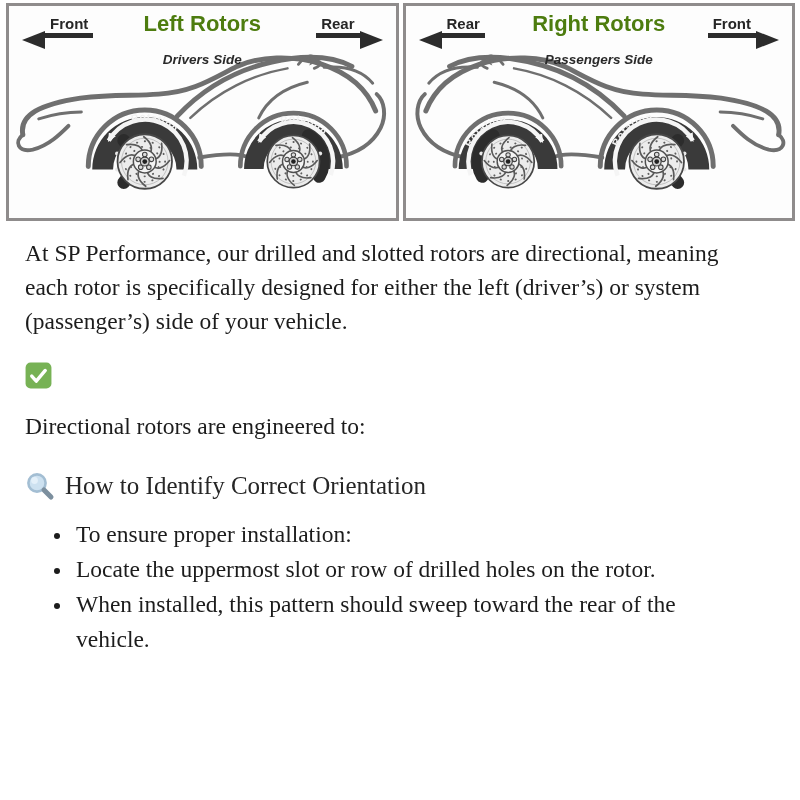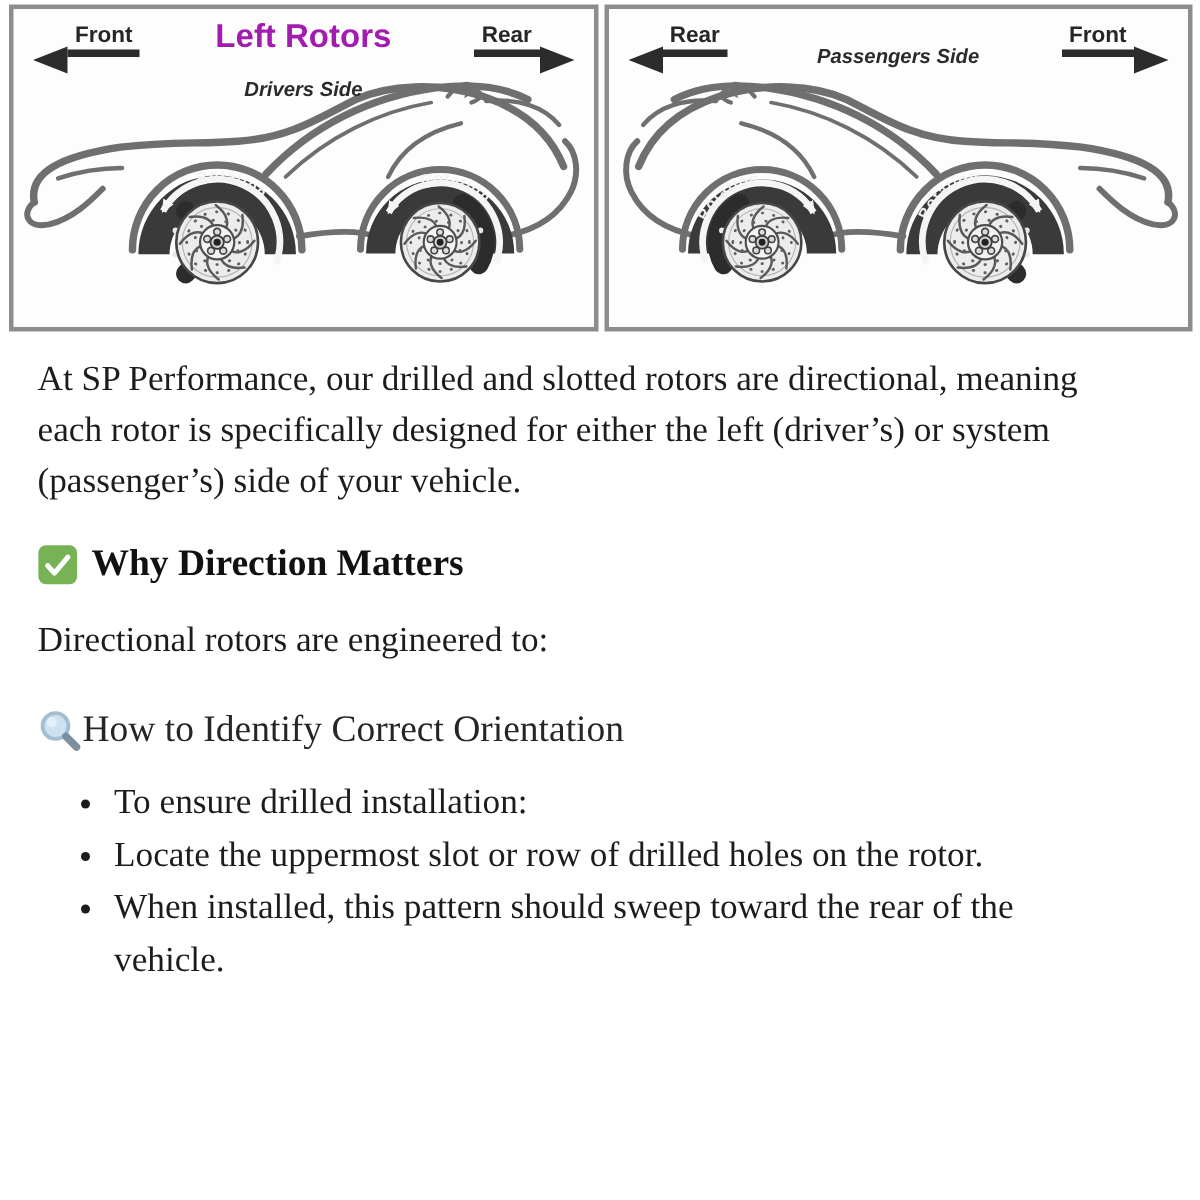--- a/index.html
+++ b/index.html
@@ -10,21 +10,21 @@
 
   
   .panels { display:flex; gap:4px; padding:3px 5px 0 6px; height:221px; }
   .panel {
     position:relative; flex:1; height:218px; border:3px solid #8f8c8c;
     background:#fdfdfd; overflow:hidden;
   }
   .panel-head { text-align:center; padding-top:7px; position:relative; z-index:3; }
   .panel-title {
     font-family:"Liberation Sans", sans-serif; font-weight:bold;
-    font-size:22px; color:#a21caf; letter-spacing:0px; line-height:22px;
+    font-size:22px; color:#4d7c0f; letter-spacing:0px; line-height:22px;
   }
   .panel-sub {
     font-family:"Liberation Sans", sans-serif; font-weight:bold; font-style:italic;
     font-size:13.5px; color:#2a2a2a; margin-top:17px;
   }
   .dir {
     position:absolute; top:9px; z-index:3;
     font-family:"Liberation Sans", sans-serif; font-weight:bold; font-size:15px; color:#262626;
   }
   .dir .txt { display:inline-block; border-bottom:5px solid #2c2c2c; padding:0 5px 1px; }
@@ -44,21 +44,21 @@
 
   
   .content { padding-left:25px; padding-right:24px; }
   .intro { margin-top:15px; font-size:23.5px; line-height:34px; max-width:716px; }
   .h-bold {
     margin-top:24px; font-size:25px; font-weight:bold; color:#111;
     display:flex; align-items:center; gap:9px;
   }
   .h-reg {
     margin-top:29px; font-size:25px; font-weight:normal; color:#262626;
-    display:flex; align-items:center; 
+    display:flex; align-items:center; gap:10px;
   }
   .lead { margin-top:21px; font-size:23.5px; line-height:32px; }
   ul.blist { margin-top:11px; padding-left:48px; list-style:disc; max-width:700px; }
   ul.blist li { font-size:23.5px; line-height:35px; padding-left:3px; max-width:660px; }
   ul.blist li::marker { color:#1c1c1c; font-size:21px; }
   .emoji-box { flex:0 0 auto; display:inline-flex; }
 
   .hidden-defs { position:absolute; width:0; height:0; overflow:hidden; }
 </style>
 </head>
@@ -166,20 +166,21 @@
   </div>
 
   <div class="panel">
     <div class="dir dir-left">
       <span class="txt">Rear</span>
     </div>
     <div class="dir dir-right">
       <span class="txt">Front</span>
     </div>
     <div class="panel-head">
+      <div class="panel-title">Right Rotors</div>
       <div class="panel-sub">Passengers Side</div>
     </div>
     <svg class="car-svg" viewBox="0 0 390 212" preserveAspectRatio="xMidYMax meet">
       <use href="#car" transform="translate(390,0) scale(-1,1)"></use>
       <text font-family="Liberation Sans, sans-serif" font-size="10" font-weight="bold" fill="#f2f2f2" letter-spacing="0.8">
         <textPath href="#tp-r-front" startOffset="24%">Rotation</textPath>
       </text>
       <text font-family="Liberation Sans, sans-serif" font-size="10" font-weight="bold" fill="#f2f2f2" letter-spacing="0.8">
         <textPath href="#tp-r-rear" startOffset="24%">Rotation</textPath>
       </text>
@@ -191,36 +192,35 @@
 
   <p class="intro">At SP Performance, our drilled and slotted rotors are directional, meaning each rotor is specifically designed for either the left (driver’s) or system (passenger’s) side of your vehicle.</p>
 
   <h2 class="h-bold">
     <span class="emoji-box">
       <svg width="27" height="27" viewBox="0 0 24 24">
         <rect x="0.5" y="0.5" width="23" height="23" rx="4.5" fill="#77b255"></rect>
         <path d="M6 12.5 L10 17 L18 7.5" fill="none" stroke="#ffffff" stroke-width="3" stroke-linecap="round" stroke-linejoin="round"></path>
       </svg>
     </span>
-    <span>Why Direction Matters</span>
   </h2>
 
   <p class="lead">Directional rotors are engineered to:</p>
 
 
   <h2 class="h-reg">
     <span class="emoji-box">
       <svg width="30" height="30" viewBox="0 0 30 30">
         <circle cx="12" cy="12" r="8.6" fill="#cde1f0" stroke="#a3bed3" stroke-width="2.6"></circle>
         <circle cx="9.5" cy="9.5" r="3.4" fill="#e4f0f9" stroke="none"></circle>
         <line x1="19" y1="19" x2="26" y2="26" stroke="#7c8f9e" stroke-width="5" stroke-linecap="round"></line>
       </svg>
     </span>
     <span>How to Identify Correct Orientation</span>
   </h2>
 
   <ul class="blist" style="margin-top:16px;">
-    <li>To ensure drilled installation:</li>
+    <li>To ensure proper installation:</li>
     <li>Locate the uppermost slot or row of drilled holes on the rotor.</li>
     <li>When installed, this pattern should sweep toward the rear of the vehicle.</li>
   </ul>
 
 </div>
 
 </body></html>

